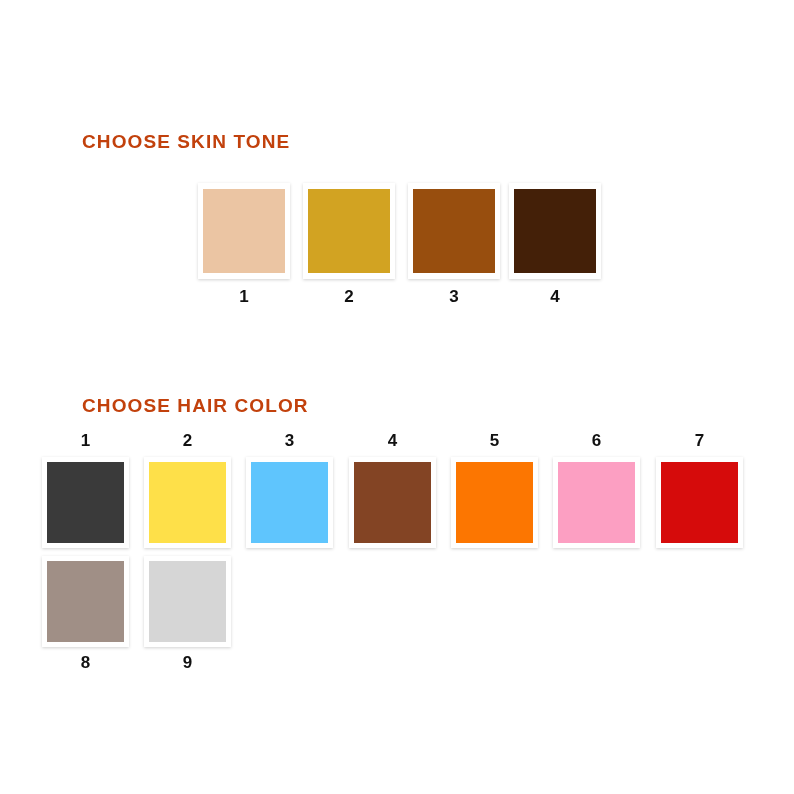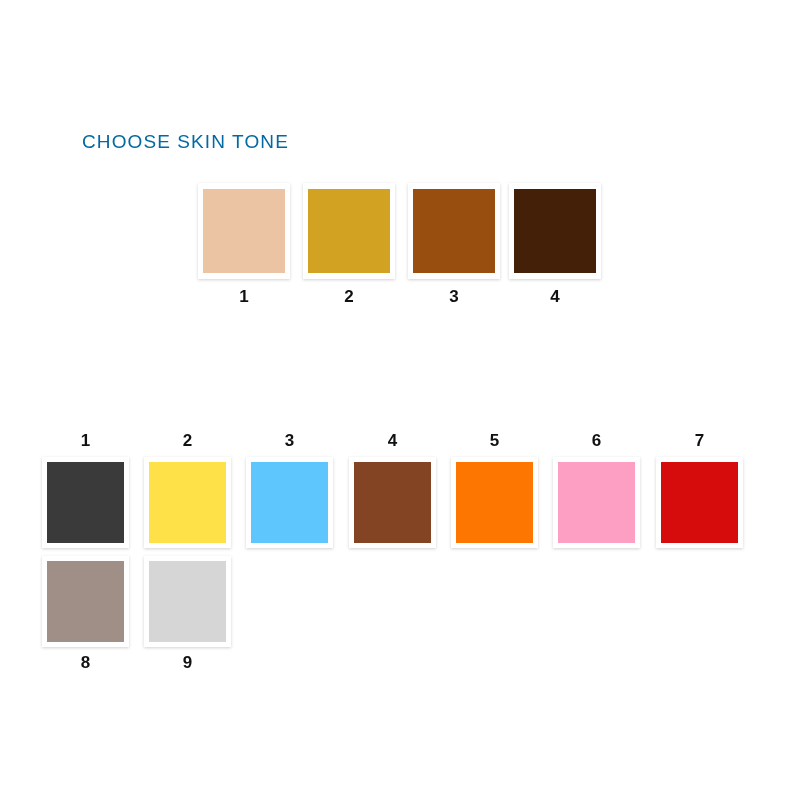--- a/index.html
+++ b/index.html
@@ -17,24 +17,24 @@
   .page {
     position: relative;
     width: 794px;
     height: 794px;
   }
 
   
   .section-heading {
     position: absolute;
     font-family: "Liberation Sans", sans-serif;
-    font-weight: normal;
+    font-weight: bold;
     font-size: 19px;
     letter-spacing: 1.1px;
-    color: #0369a1;
+    color: #c2410c;
     white-space: nowrap;
     text-transform: uppercase;
   }
   #skin-heading { left: 82px; top: 131px; }
   #hair-heading { left: 82px; top: 395px; }
 
   
   .swatch-cell {
     position: absolute;
     display: flex;
@@ -108,20 +108,21 @@
     <span class="swatch-number">3</span>
   </div>
 
   <div class="swatch-cell skin-cell" style="left:509px; top:183px;">
     <span class="swatch-frame">
       <span class="swatch-chip" id="skin-chip-3" style="background: rgb(68, 32, 8);"></span>
     </span>
     <span class="swatch-number">4</span>
   </div>
 
+  <div class="section-heading" id="hair-heading">CHOOSE HAIR COLOR</div>
 
   <div class="swatch-cell hair-cell label-above" style="left:42px; top:432px;">
     <span class="swatch-number">1</span>
     <span class="swatch-frame">
       <span class="swatch-chip" id="hair0-chip-0" style="background: rgb(58, 58, 58);"></span>
     </span>
   </div>
 
   <div class="swatch-cell hair-cell label-above" style="left:144px; top:432px;">
     <span class="swatch-number">2</span>

